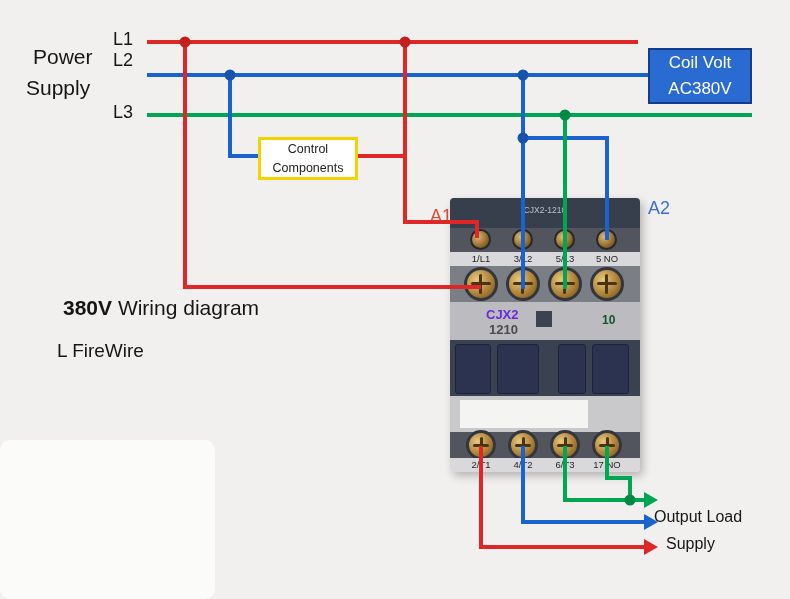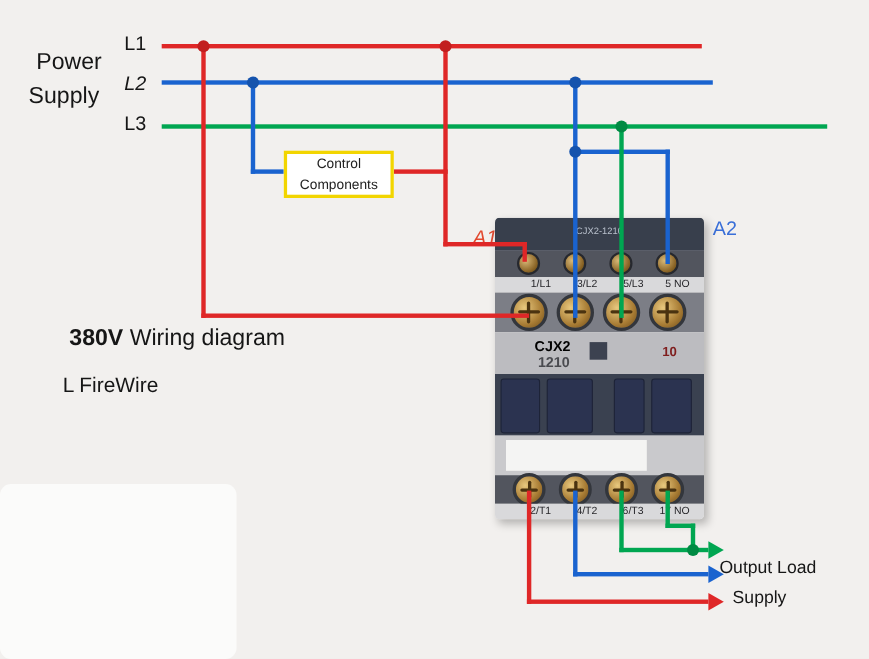--- a/index.html
+++ b/index.html
@@ -29,40 +29,40 @@
   .ct-row{position:relative;width:100%;}
   .ct-top{height:30px;background:#383f4c;color:#b9c0cc;font-size:8.5px;text-align:center;line-height:12px;padding-top:6px;box-sizing:border-box;}
   .ct-smallrow{height:24px;background:#52555e;}
   .ct-lblrow{height:14px;background:#d9d9db;}
   .ct-bigrow{height:36px;background:#7c7e86;}
   .ct-mid{height:38px;background:#bcbcc0;}
   .ct-dark{height:56px;background:#3a4150;}
   .ct-sticker{height:36px;background:#c9c9cc;}
   .ct-botrow{height:26px;background:#52555e;}
   .ct-botlbl{height:14px;background:#d9d9db;}
-  .t-label{position:absolute;width:40px;text-align:right;font-size:9.5px;color:#26262a;top:1px;}
+  .t-label{position:absolute;width:40px;text-align:center;font-size:9.5px;color:#26262a;top:1px;}
   .screw-sm{position:absolute;top:1px;width:17px;height:17px;border-radius:50%;border:2px solid #26282e;background:radial-gradient(circle at 35% 35%,#d8b877,#8a6426 65%,#54400f);}
   .screw-big{position:absolute;top:1px;width:28px;height:28px;border-radius:50%;border:3px solid #33363c;background:radial-gradient(circle at 35% 35%,#e8c87e,#a87c34 60%,#6b4a1a);}
   .screw-bot{position:absolute;top:-2px;width:24px;height:24px;border-radius:50%;border:3px solid #33363c;background:radial-gradient(circle at 35% 35%,#e8c87e,#a87c34 60%,#6b4a1a);}
   .screw-big::before,.screw-bot::before{content:"";position:absolute;left:15%;top:44%;width:70%;height:3px;background:#4a3310;border-radius:2px;}
   .screw-big::after,.screw-bot::after{content:"";position:absolute;top:15%;left:44%;height:70%;width:3px;background:#4a3310;border-radius:2px;}
   .navy-block{position:absolute;top:4px;height:48px;background:#2b3350;border-radius:3px;border:1px solid #1d2337;}
   .white-patch{position:absolute;left:0;top:440px;width:215px;height:159px;background:#fbfbfa;border-radius:10px;z-index:1;}
 </style>
 </head>
 <body>
 
 <div class="stage">
 
   <div class="white-patch"></div>
 
   <div class="txt" style="left:33px;top:45px;font-size:21px;">Power</div>
   <div class="txt" style="left:26px;top:76px;font-size:21px;">Supply</div>
   <div class="txt" style="left:113px;top:29px;font-size:18px;">L1</div>
-  <div class="txt" style="left:113px;top:66px;font-size:18px;font-style:italic;">L2</div>
+  <div class="txt" style="left:113px;top:50px;font-size:18px;">L2</div>
   <div class="txt" style="left:113px;top:102px;font-size:18px;">L3</div>
 
   <div class="wire h red" style="left:147px;top:40px;width:491px;"></div>
   <div class="wire h blue" style="left:147px;top:73px;width:501px;"></div>
   <div class="wire h green" style="left:147px;top:113px;width:605px;"></div>
 
   <div class="wire v red" style="left:183px;top:40px;height:249px;"></div>
   <div class="wire h red" style="left:183px;top:285px;width:298px;"></div>
 
   <div class="wire v red" style="left:403px;top:40px;height:184px;"></div>
@@ -79,27 +79,31 @@
 
   <div class="wire v green" style="left:563px;top:113px;height:176px;"></div>
 
   <div class="dot red" style="left:185px;top:42px;"></div>
   <div class="dot red" style="left:405px;top:42px;"></div>
   <div class="dot blue" style="left:230px;top:75px;"></div>
   <div class="dot blue" style="left:523px;top:75px;"></div>
   <div class="dot blue" style="left:523px;top:138px;"></div>
   <div class="dot green" style="left:565px;top:115px;"></div>
 
+  <div class="coil-box">
+    <div>Coil Volt</div>
+    <div>AC380V</div>
+  </div>
 
   <div class="control-box">
     <div>Control</div>
     <div>Components</div>
   </div>
 
-  <div class="txt" style="left:430px;top:206px;font-size:18px;color:#e2492f;font-style:italic;">A1</div>
+  <div class="txt" style="left:430px;top:206px;font-size:18px;color:#e2492f;">A1</div>
   <div class="txt" style="left:648px;top:198px;font-size:18px;color:#3a6fd8;">A2</div>
 
   <div class="txt" style="left:63px;top:296px;font-size:21px;"><b>380V</b><span> Wiring diagram</span></div>
   <div class="txt" style="left:57px;top:340px;font-size:19px;">L FireWire</div>
 
   <div class="contactor">
     <div class="ct-row ct-top">CJX2-1210</div>
     <div class="ct-row ct-smallrow">
       <div class="screw-sm" style="left:20px;"></div>
       <div class="screw-sm" style="left:62px;"></div>
@@ -112,24 +116,24 @@
       <span class="t-label" style="left:95px;">5/L3</span>
       <span class="t-label" style="left:137px;">5 NO</span>
     </div>
     <div class="ct-row ct-bigrow">
       <div class="screw-big" style="left:14px;"></div>
       <div class="screw-big" style="left:56px;"></div>
       <div class="screw-big" style="left:98px;"></div>
       <div class="screw-big" style="left:140px;"></div>
     </div>
     <div class="ct-row ct-mid">
-      <div class="txt" style="left:36px;top:5px;font-size:13px;font-weight:bold;color:#000000;">CJX2</div>
+      <div class="txt" style="left:36px;top:5px;font-size:13px;font-weight:bold;color:#6d28d9;">CJX2</div>
       <div class="txt" style="left:39px;top:20px;font-size:13px;font-weight:bold;color:#4a4b50;">1210</div>
       <div style="position:absolute;left:86px;top:9px;width:16px;height:16px;background:#3c4250;"></div>
-      <div class="txt" style="left:152px;top:11px;font-size:12px;font-weight:bold;color:#7f1d1d;">10</div>
+      <div class="txt" style="left:152px;top:11px;font-size:12px;font-weight:bold;color:#14532d;">10</div>
     </div>
     <div class="ct-row ct-dark">
       <div class="navy-block" style="left:5px;width:34px;"></div>
       <div class="navy-block" style="left:47px;width:40px;"></div>
       <div class="navy-block" style="left:108px;width:26px;"></div>
       <div class="navy-block" style="left:142px;width:35px;"></div>
     </div>
     <div class="ct-row ct-sticker">
       <div style="position:absolute;left:10px;top:4px;width:128px;height:28px;background:#f4f4f3;"></div>
     </div>

